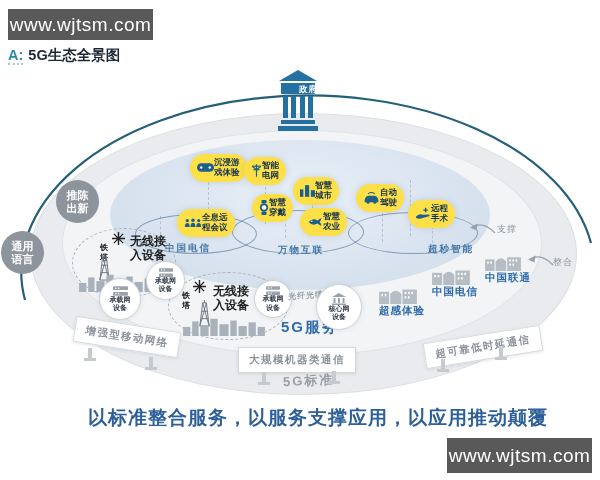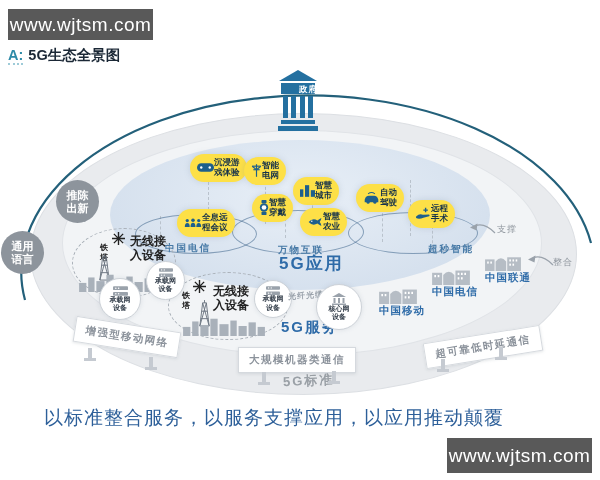--- a/index.html
+++ b/index.html
@@ -48,21 +48,21 @@
   .telecom-name{font-size:10.5px;font-weight:bold;color:#2e6ba8;letter-spacing:1px;white-space:nowrap;}
   .note{font-size:9px;color:#8d949c;letter-spacing:1px;}
   
   .stdbox{background:#fff;border:1px solid #d5d9de;color:#8b929b;font-weight:bold;font-size:10.5px;
           letter-spacing:1.5px;padding:5px 10px;white-space:nowrap;box-shadow:0 1px 3px rgba(140,150,160,.25);}
   
   .pillar{width:12px;height:13px;}
   .pillar::before{content:'';position:absolute;left:4px;top:0;width:4px;height:10px;background:#c5cad1;}
   .pillar::after{content:'';position:absolute;left:0;top:10px;width:12px;height:3px;background:#c5cad1;}
   .dash{border-left:1px dashed #b9c2cc;width:0;}
-  .slogan{width:548px;text-align:center;font-size:19px;font-weight:normal;color:#2d5f99;letter-spacing:1px;}
+  .slogan{width:548px;text-align:center;font-size:19px;font-weight:bold;color:#2d5f99;letter-spacing:1px;margin-left:44px;}
   .gov-label{color:#fff;font-size:8.5px;font-weight:bold;letter-spacing:1px;text-align:center;width:40px;}
 </style>
 </head>
 <body>
 
 <div id="stage">
 
   <div class="abs ell outer" style="left:30px;top:113px;width:545px;height:280px;"></div>
   <div class="abs ell middle" style="left:62px;top:130px;width:478px;height:224px;"></div>
   <div class="abs ell inner" style="left:110px;top:140px;width:380px;height:150px;"></div>
@@ -206,21 +206,20 @@
       </svg>
     <div class="txt">
         <div>智慧</div>
         <div>农业</div>
       </div>
   </div>
 
   <div class="abs ringlabel" style="left:165px;top:242px;">中国电信</div>
   <div class="abs ringlabel" style="left:278px;top:244px;">万物互联</div>
   <div class="abs ringlabel" style="left:396px;top:243px;margin-left:32px;">超秒智能</div>
-  <div class="abs biglabel" style="left:279px;top:252px;font-size:17px;">5G应用</div>
   <div class="abs biglabel" style="left:281px;top:318px;font-size:15px;">5G服务</div>
   <div class="abs stdlabel" style="left:283px;top:372px;transform:rotate(-3deg);">5G标准</div>
 
   <div class="abs cluster" style="left:72px;top:228px;width:102px;height:68px;"></div>
   <svg class="abs" style="left:112px;top:232px;" width="13" height="13" viewBox="0 0 16 16">
       <g stroke="#222" stroke-width="1.7">
         <path d="M8 0 V16 M0 8 H16 M2.3 2.3 L13.7 13.7 M13.7 2.3 L2.3 13.7"></path>
       </g>
     </svg>
   <div class="abs tieta" style="left:100px;top:243px;">铁塔</div>
@@ -365,21 +364,21 @@
       <g fill="#fff">
         <rect x="2" y="9" width="1.5" height="2"></rect>
         <rect x="5" y="9" width="1.5" height="2"></rect>
         <rect x="23" y="7" width="1.5" height="2"></rect>
         <rect x="26" y="7" width="1.5" height="2"></rect>
         <rect x="29" y="7" width="1.5" height="2"></rect>
         <rect x="23" y="11" width="1.5" height="2"></rect>
         <rect x="26" y="11" width="1.5" height="2"></rect>
       </g>
     </svg>
-  <div class="abs telecom-name" style="left:379px;top:304px;">中国移动</div>
+  <div class="abs telecom-name" style="left:379px;top:304px;">超感体验</div>
   <svg class="abs" style="left:431px;top:265px;" width="40" height="20" viewBox="0 0 34 18">
       <g fill="#b6bdc5">
         <rect x="0" y="7" width="9" height="11"></rect>
         <path d="M10 18 L10 9 Q15 3 20 9 L20 18 Z"></path>
         <rect x="21" y="5" width="13" height="13"></rect>
       </g>
       <g fill="#fff">
         <rect x="2" y="9" width="1.5" height="2"></rect>
         <rect x="5" y="9" width="1.5" height="2"></rect>
         <rect x="23" y="7" width="1.5" height="2"></rect>

